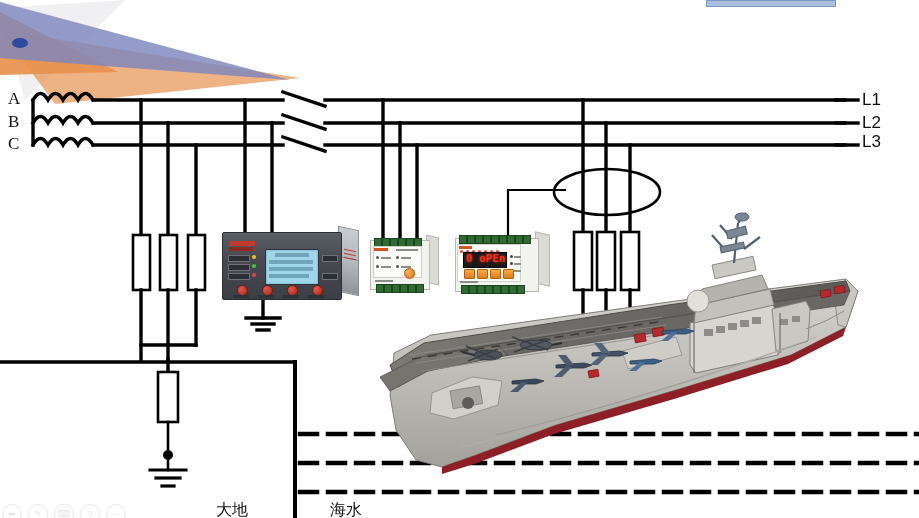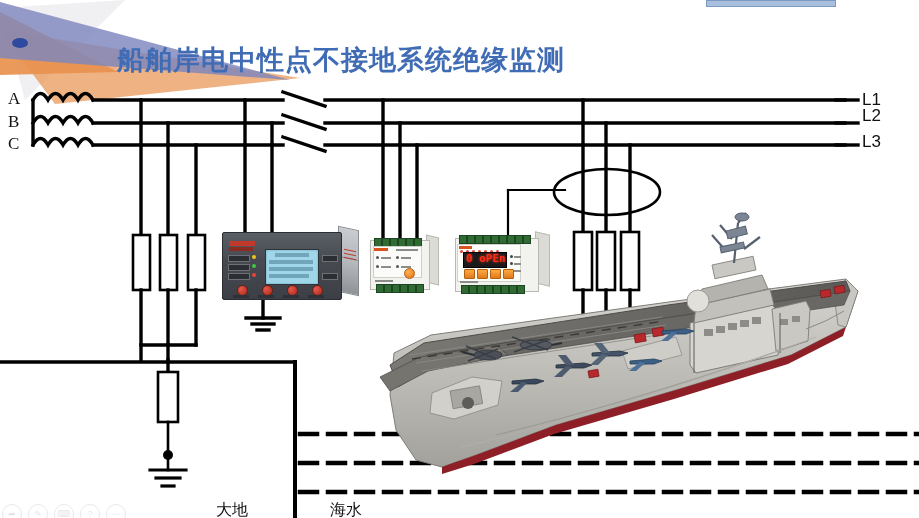--- a/index.html
+++ b/index.html
@@ -90,22 +90,20 @@
   <div class="topbar" style="left:706px;width:130px;"></div>
 
   <svg class="deco" viewBox="0 0 320 105">
     <polygon points="0,8 125,0 25,100" fill="#f0f0f2"></polygon>
     <polygon points="0,12 118,72 0,75" fill="#e8924e" opacity="0.92"></polygon>
     <polygon points="0,30 300,78 55,104" fill="#e8924e" opacity="0.7"></polygon>
     <polygon points="0,2 290,80 0,58" fill="#7e86bd" opacity="0.82"></polygon>
     <ellipse cx="20" cy="43" rx="8" ry="5" fill="#2e4a9e"></ellipse>
   </svg>
 
-  <div class="title" style="left:117px;top:42px;font-size:27px;color:#3f6cb4;
-              font-family:'DejaVu Sans',sans-serif;">船舶岸电中性点不接地系统绝缘监测</div>
 
   <svg id="sch" viewBox="0 0 919 518">
     <g stroke="#000" fill="none" stroke-linecap="square">
 
       <g stroke-width="3.4">
         <path d="M33 100 q7.5 -13 15 0 q7.5 -13 15 0 q7.5 -13 15 0 q7.5 -13 15 0"></path>
         <path d="M33 123 q7.5 -13 15 0 q7.5 -13 15 0 q7.5 -13 15 0 q7.5 -13 15 0"></path>
         <path d="M33 145 q7.5 -13 15 0 q7.5 -13 15 0 q7.5 -13 15 0 q7.5 -13 15 0"></path>
         <path d="M33 100 L33 145"></path>
       </g>
@@ -218,21 +216,21 @@
         <path d="M300 492 L919 492"></path>
       </g>
     </g>
   </svg>
 
   <div class="lbl lbl-phase" style="left:8px;top:89px;">A</div>
   <div class="lbl lbl-phase" style="left:8px;top:112px;">B</div>
   <div class="lbl lbl-phase" style="left:8px;top:134px;">C</div>
 
   <div class="lbl lbl-line" style="left:862px;top:90px;">L1</div>
-  <div class="lbl lbl-line" style="left:862px;top:106px;">L2</div>
+  <div class="lbl lbl-line" style="left:862px;top:113px;">L2</div>
   <div class="lbl lbl-line" style="left:862px;top:132px;">L3</div>
 
   <div class="lbl lbl-cn" style="left:216px;top:500px;">大地</div>
   <div class="lbl lbl-cn" style="left:330px;top:500px;">海水</div>
 
   <div class="dev1">
     <div class="side"></div>
     <div class="side2"></div>
     <div class="greenstrip"></div>
     <div class="vent" style="left:122px;top:22px;transform:skewY(12deg);"></div>

